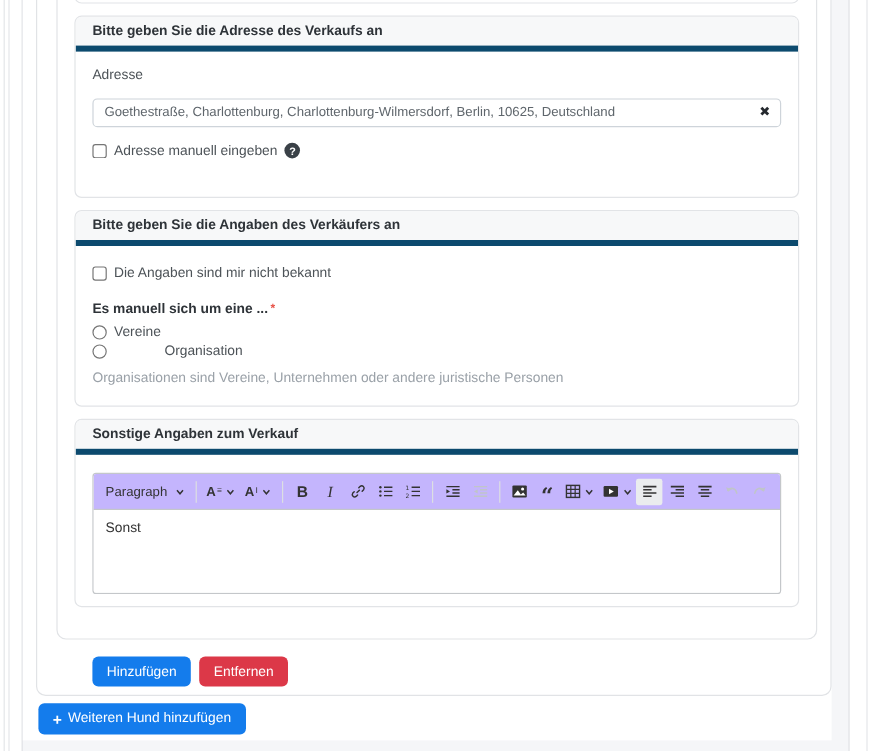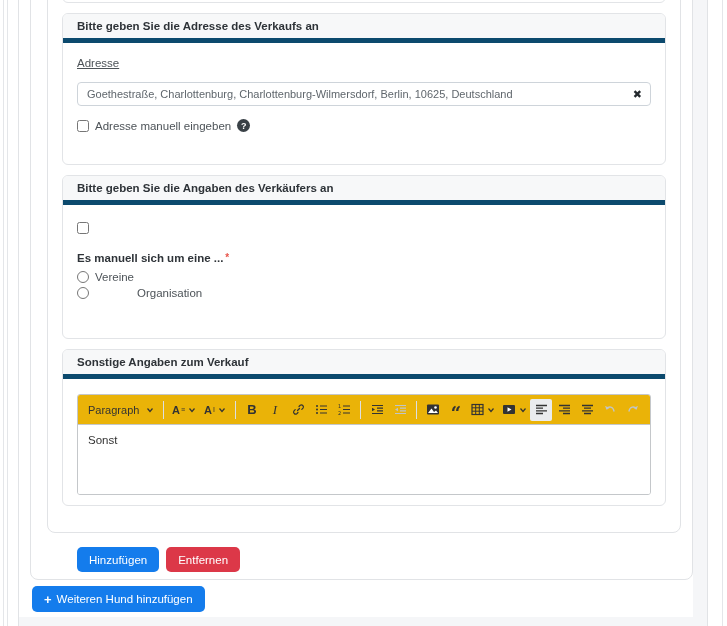--- a/index.html
+++ b/index.html
@@ -20,40 +20,40 @@
   .prev-card-edge { margin-top:-12px; height:15px; background:#fff; border:1px solid #e2e4e7; border-radius:0 0 6px 6px; }
 
   .sec-card { margin-top:10px; background:#fff; border:1px solid #e2e4e7; border-radius:6px; overflow:hidden; }
   .sec-header { background:#f7f8f9; border-bottom:5px solid #0c4a6e; padding:6px 14px; font-size:11.5px; font-weight:bold; color:#2e3338; }
   .sec-body { padding:14px; font-size:11.5px; color:#4d5358; }
 
   .card1 { height:152px; }
   .card2 { height:164px; }
   .card3 { height:157px; }
 
-  .field-label { display:block; font-size:11.5px; color:#4d5358; margin-bottom:7px;text-decoration:underline; }
+  .field-label { display:block; font-size:11.5px; color:#4d5358; margin-bottom:7px; }
   .input-wrap { position:relative;margin-top:13px; }
   .text-input { width:100%; height:24px; border:1px solid #ced4da; border-radius:4px;
     padding:4px 28px 4px 9px; font-size:11px; color:#5f666c; font-family:inherit; background:#fff; }
   .clear-x { position:absolute; right:9px; top:5px; font-size:11px; font-weight:bold; color:#24292e; cursor:pointer; line-height:14px; }
 
   .check-row { display:flex; align-items:center; gap:6px; margin-top:13px; font-size:11.5px; color:#4d5358; }
   .check-row input, .radio-row input { width:12px; height:12px; margin:0; }
   .help-circle { display:inline-flex; align-items:center; justify-content:center; width:13px; height:13px;
     border-radius:50%; background:#3a4147; color:#fff; font-size:9px; font-weight:bold; }
 
   .group-label { margin-top:18px; font-size:11.5px; font-weight:bold; color:#2e3338; }
   .req-mark { color:#e8544a; font-size:10px; vertical-align:top; margin-left:2px; }
   .radio-row { display:flex; align-items:center; gap:6px; margin-top:7px; font-size:11.5px; color:#4d5358; }
   .helper-text { margin-top:10px; font-size:11.5px; color:#9aa1a8; }
 
   
   .editor { border:1px solid #c4c7ca; border-radius:3px; overflow:hidden; }
   .ed-toolbar { display:flex; align-items:center; gap:1px; padding:3px 6px; height:30px;
-    background:#eab308; border-bottom:1px solid #c4c7ca; }
+    background:#c4b5fd; border-bottom:1px solid #c4c7ca; }
   .tb { display:inline-flex; align-items:center; justify-content:center; min-width:22px; height:22px;
     color:#333; cursor:pointer; border-radius:2px; font-size:12px; }
   .tb.dis { color:#c0c5c9; cursor:default; }
   .tb.active { background:#eaecee; }
   .tb svg { display:block; }
   .tb-sep { width:1px; height:18px; background:#dcdfe2; margin:0 4px; flex:none; }
   .para-dd { display:inline-flex; align-items:center; justify-content:space-between; width:82px; height:22px;
     padding:0 4px; font-size:11px; color:#333; cursor:pointer; }
   .dd-chev { margin-left:3px; }
   .glyph-b { font-weight:bold; font-size:13px; }
@@ -101,30 +101,32 @@
           <span class="help-circle">?</span>
         </div>
       </div>
     </div>
 
     <div class="sec-card card2">
       <div class="sec-header">Bitte geben Sie die Angaben des Verkäufers an</div>
       <div class="sec-body">
         <div class="check-row" style="margin-top:3px;">
           <input type="checkbox" style="">
+          <span>Die Angaben sind mir nicht bekannt</span>
         </div>
         <div class="group-label"><span>Es manuell sich um eine ...</span><span class="req-mark">*</span></div>
         <div class="radio-row">
           <input type="radio" name="seller-type" style="">
           <span>Vereine</span>
         </div>
         <div class="radio-row" style="margin-top:4px;gap:48px;">
           <input type="radio" name="seller-type" style="">
           <span>Organisation</span>
         </div>
+        <div class="helper-text">Organisationen sind Vereine, Unternehmen oder andere juristische Personen</div>
       </div>
     </div>
 
     <div class="sec-card card3">
       <div class="sec-header">Sonstige Angaben zum Verkauf</div>
       <div class="sec-body" style="padding-top:15px;">
         <div class="editor">
           <div class="ed-toolbar">
 
             <span class="para-dd">

